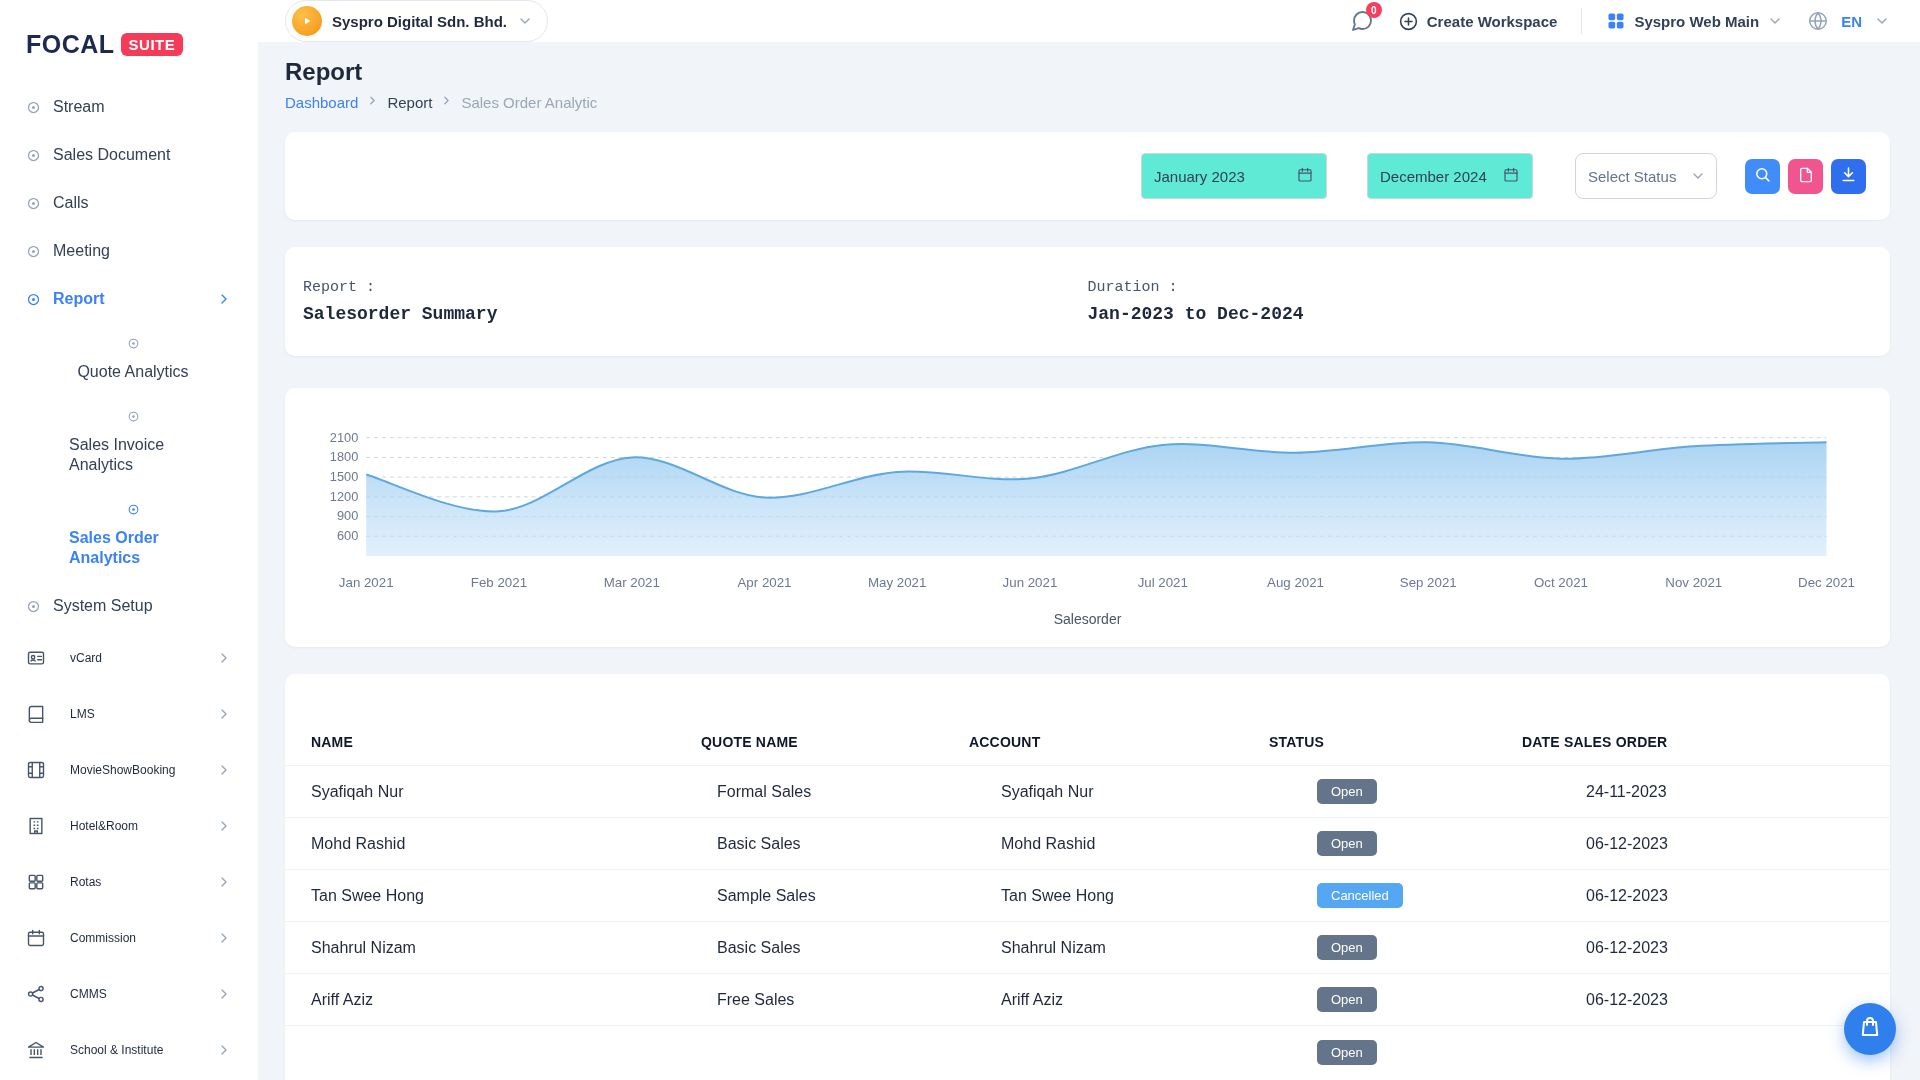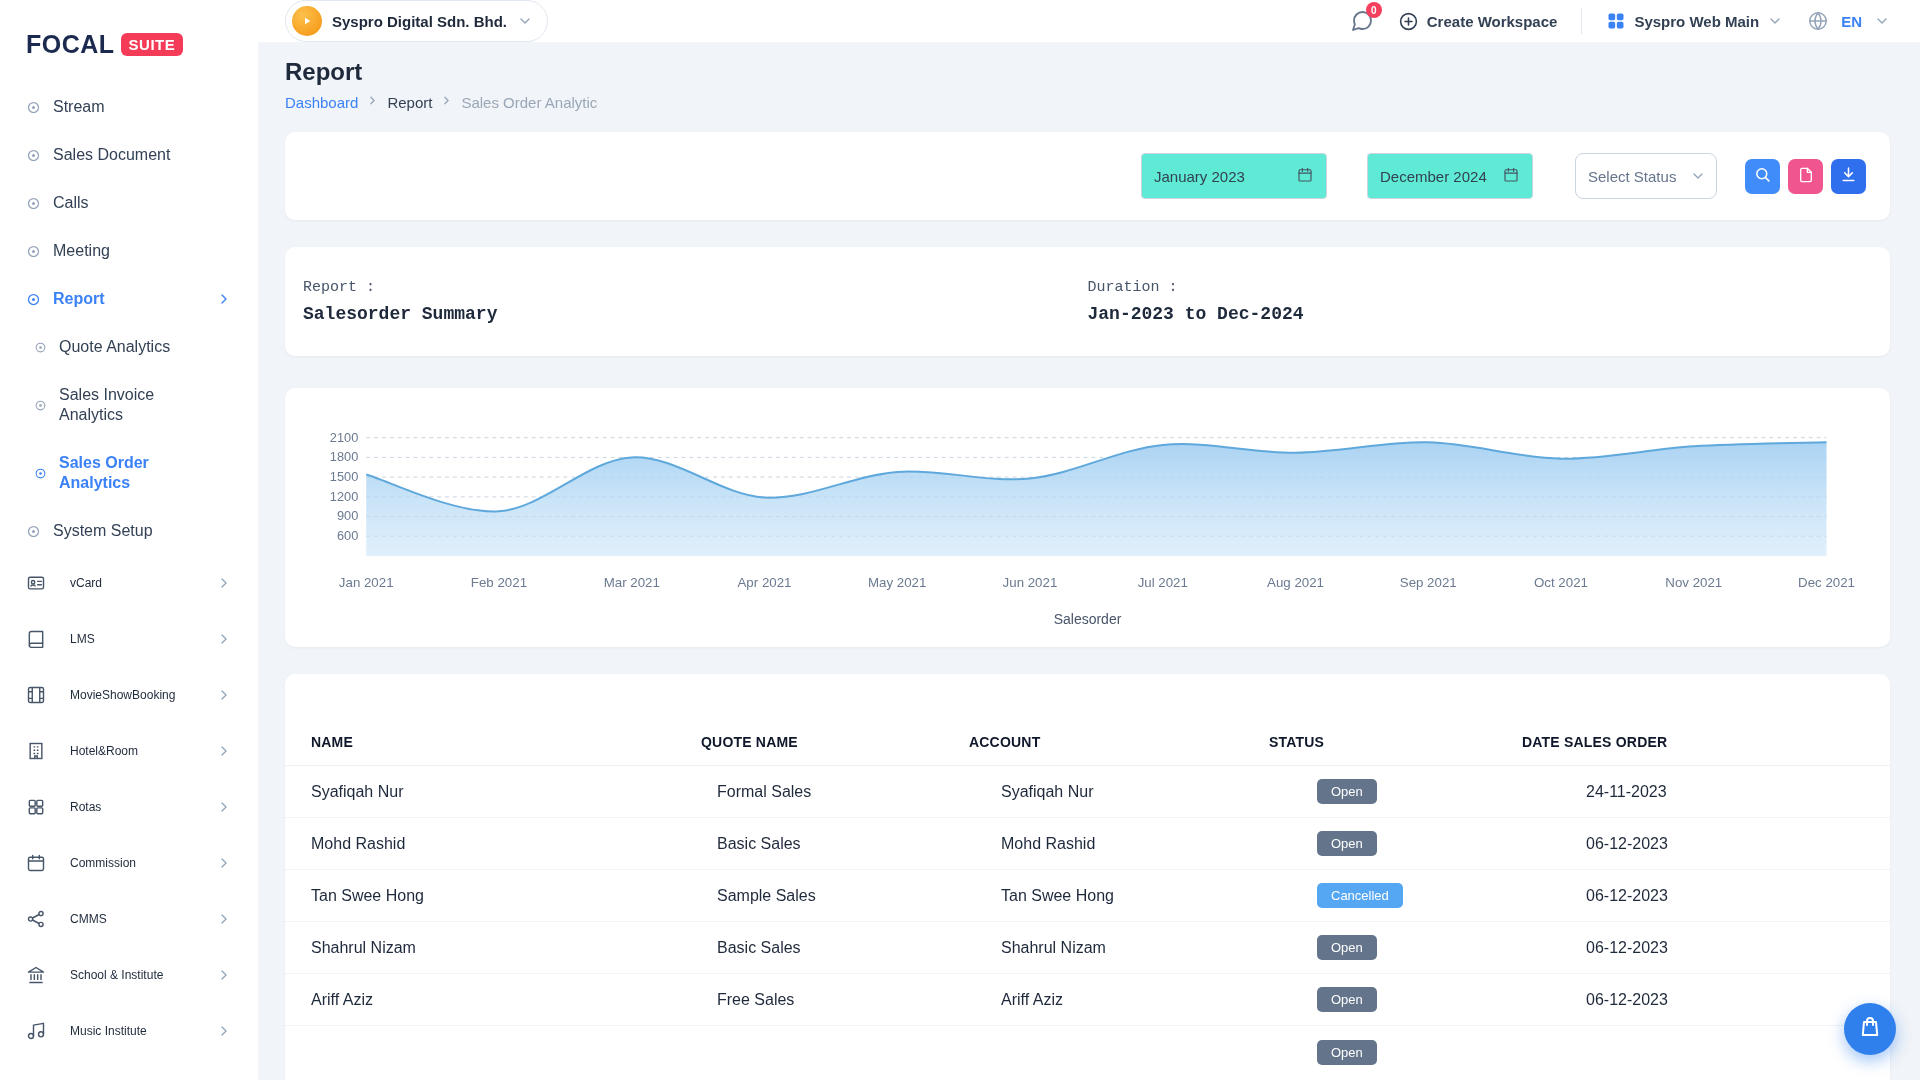--- a/index.html
+++ b/index.html
@@ -12,21 +12,21 @@
   .logo { display:flex; align-items:center; gap:6px; padding:10px 26px 24px; }
   .logo-primary { font-size:25px; font-weight:800; color:#1b2a4e; letter-spacing:.5px; }
   .logo-badge { background:#f43b57; color:#fff; font-size:15px; font-weight:800; padding:3px 8px; border-radius:6px; letter-spacing:.5px;text-align:right; }
   .nav-item { display:flex; align-items:center; gap:12px; padding:14px 26px; font-size:16px; color:#334155; cursor:pointer; line-height:20px; }
   .nav-item .bullet { color:#94a3b8; display:flex; flex-shrink:0; }
   .nav-item.active { color:#3b82f6; font-weight:700; }
   .nav-item.active .bullet { color:#3b82f6; }
   .nav-item .spacer { margin-left:auto; }
   .chev { color:#94a3b8; display:flex; }
   .nav-item.active .chev { color:#3b82f6; }
-  .nav-sub { padding-left:34px; }
+  .nav-sub { padding-left:34px;flex-direction:column; }
   .nav-sub .label { max-width:128px; }
   .module-item { display:flex; align-items:center; gap:24px; padding:18px 26px; font-size:12px; color:#1e293b; cursor:pointer;justify-content:space-between; }
   .module-item .m-ic { color:#475569; display:flex; flex-shrink:0; }
   .module-item .chev { margin-left:auto; }
 
   
   .main { flex:1; display:flex; flex-direction:column; min-width:0; }
   .topbar { height:60px; background:#fff; display:flex; align-items:center; justify-content:space-between; padding:0 30px 0 27px; }
   .ws-pill { display:flex; align-items:center; gap:10px; border:1px solid #e2e8f0; border-radius:22px; padding:5px 14px 5px 6px; cursor:pointer; background:#fff; }
   .ws-logo { width:30px; height:30px; border-radius:50%; background:radial-gradient(circle at 35% 30%, #fcc14b, #f59210); display:flex; align-items:center; justify-content:center; }

